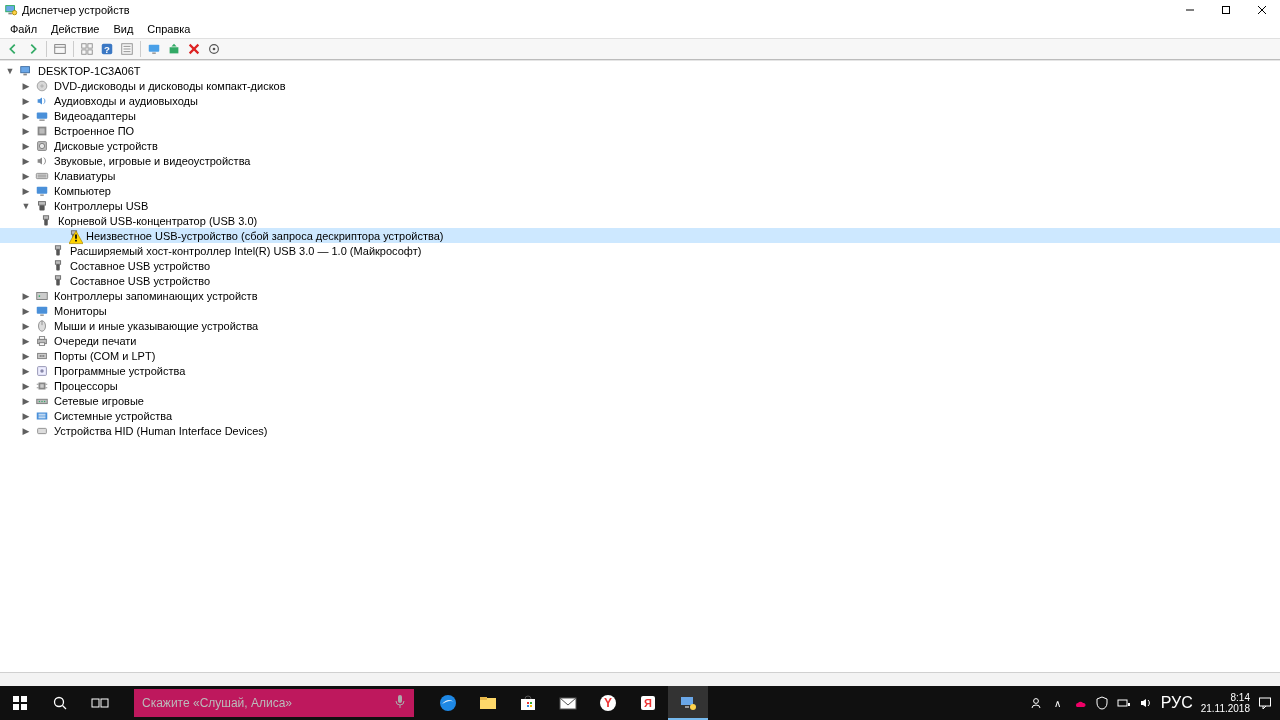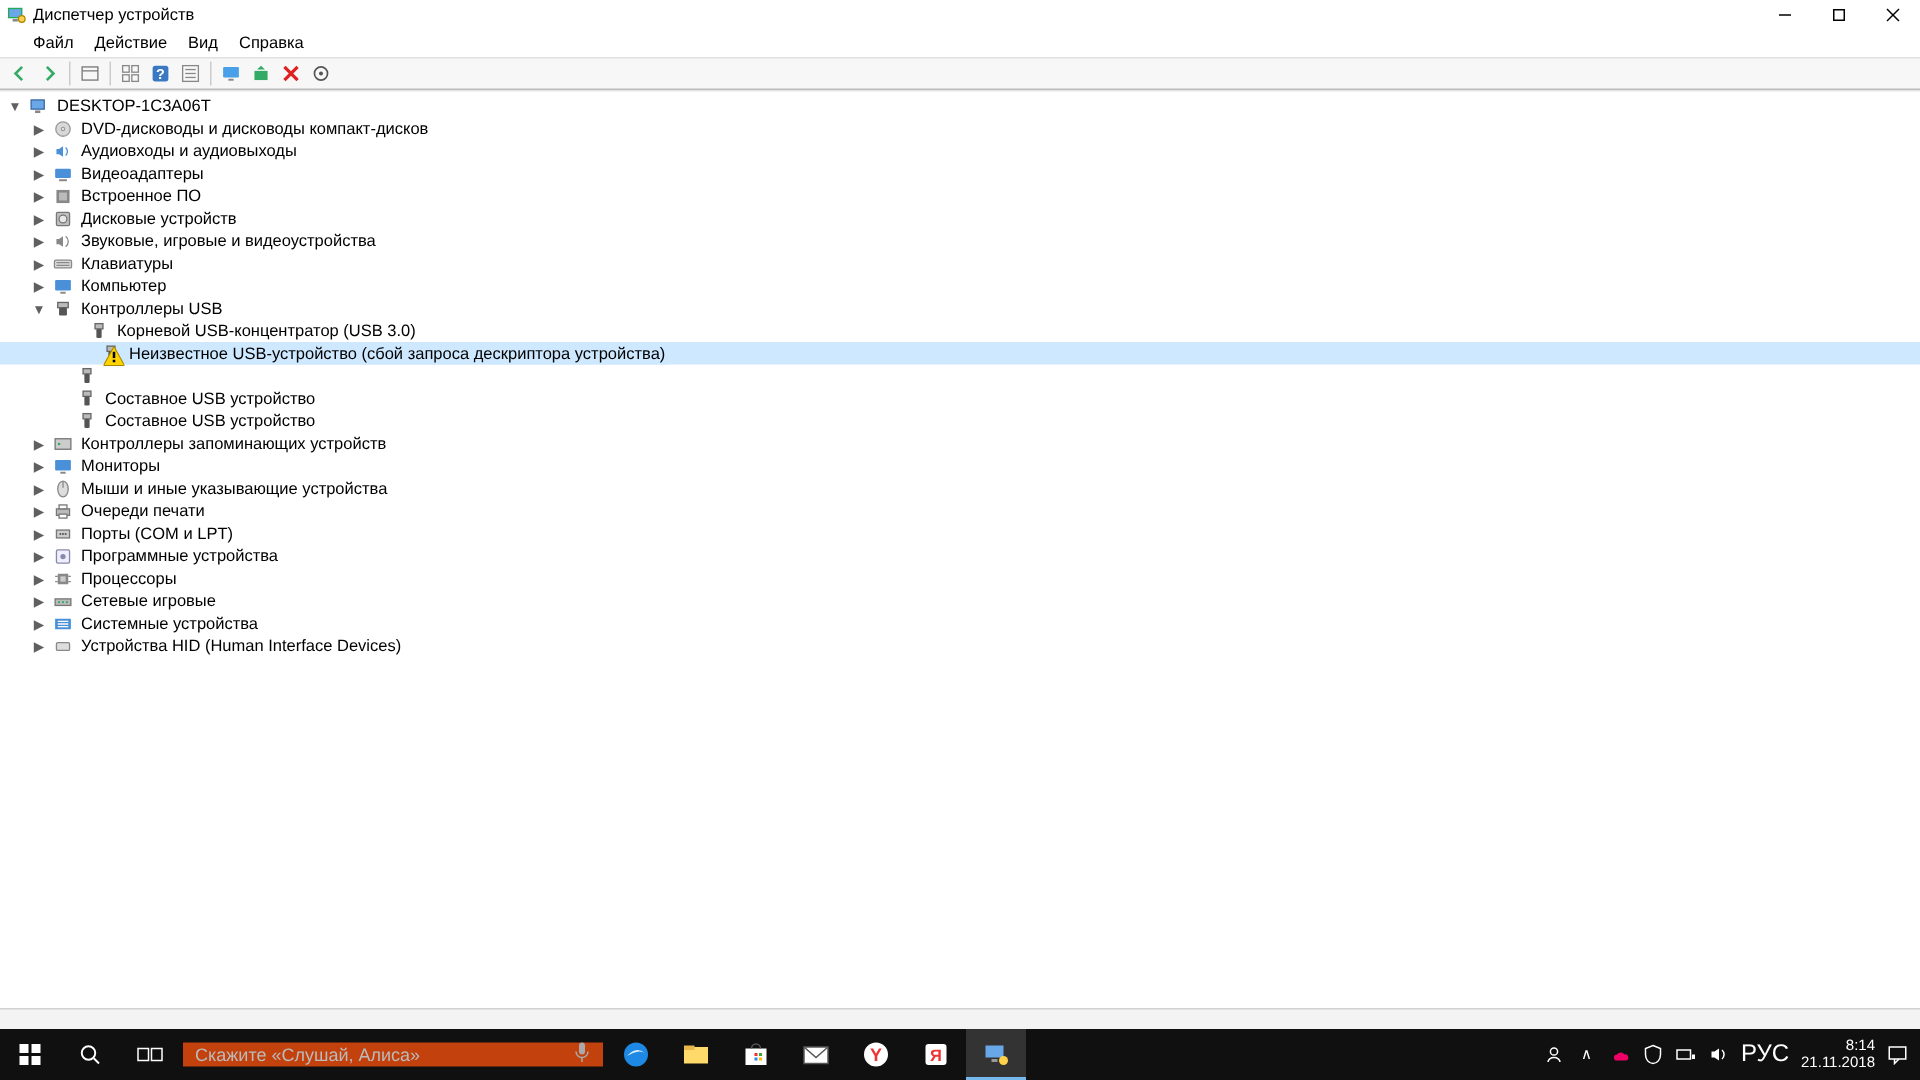--- a/index.html
+++ b/index.html
@@ -8,21 +8,21 @@
 .window { display: flex; flex-direction: column; height: 100%; }
 
 
 .titlebar { height: 20px; display: flex; align-items: center; padding-left: 4px; font-size: 11px; }
 .titlebar .ticon { width: 14px; height: 14px; margin-right: 4px; display:inline-flex; align-items:center; justify-content:center; }
 .titlebar .title { flex: 0 0 auto; }
 .titlebar .spacer { flex: 1; }
 .titlebar .winbtn { width: 36px; height: 20px; display: inline-flex; align-items: center; justify-content: center; font-size: 10px; }
 
 
-.menubar { height: 18px; display: flex; align-items: center; padding-left: 16px; font-size: 11px; gap: 2px; }
+.menubar { height: 18px; display: flex; align-items: center; padding-left: 4px; font-size: 11px; gap: 2px; }
 .menubar .mitem { padding: 1px 6px; }
 
 
 .toolbar { height: 22px; border-top: 1px solid #e0e0e0; border-bottom: 1px solid #bcbcbc; display: flex; align-items: center; padding: 0 4px; gap: 2px; background: #f7f7f7; }
 .toolbar .tbtn { width: 18px; height: 18px; display: inline-flex; align-items: center; justify-content: center; border: 1px solid transparent; }
 .toolbar .tsep { width: 1px; height: 16px; background: #ccc; margin: 0 2px; }
 .ic { width: 14px; height: 14px; }
 
 
 .treewrap { flex: 1; overflow: auto; border-top: 1px solid #e5e5e5; }
@@ -37,21 +37,21 @@
 .lbl { padding: 0 2px; }
 .row.sel .lbl { background: #cde8ff; }
 
 
 .statusbar { height: 14px; border-top: 1px solid #d0d0d0; background: #f3f3f3; }
 
 
 .taskbar { height: 34px; background: #101010; display: flex; align-items: center; color: #fff; }
 .taskbar .start { width: 40px; height: 34px; display:inline-flex; align-items:center; justify-content:center; }
 .taskbar .tbicon { width: 40px; height: 34px; display:inline-flex; align-items:center; justify-content:center; }
-.taskbar .search { flex: 0 0 280px; height: 16px; background: #c2410c; display: flex; align-items: center; color: #bbb; font-size: 12px; padding: 0 8px; margin: 0 2px; position: relative; }
+.taskbar .search { flex: 0 0 280px; height: 28px; background: #be185d; display: flex; align-items: center; color: #bbb; font-size: 12px; padding: 0 8px; margin: 0 14px; position: relative; }
 .taskbar .search input { background: transparent; border: none; color: #ccc; flex: 1; font-size: 12px; outline: none; }
 .taskbar .search input::placeholder { color: #bbb; }
 .taskbar .mic { position:absolute; right:8px; color:#888; }
 .taskbar .apps { display: flex; }
 .taskbar .app { width: 40px; height: 34px; display:inline-flex; align-items:center; justify-content:center; }
 .taskbar .app.active { background: #333; box-shadow: inset 0 -2px 0 #76b9ed; }
 .taskbar .tray { margin-left: auto; display: flex; align-items: center; gap: 8px; padding-right: 8px; font-size: 10px; }
 .taskbar .clock { text-align: right; line-height: 11px; }
 .sysicon { width:14px; height:14px; display:inline-flex; align-items:center; justify-content:center; color:#fff; }
 </style>
@@ -259,21 +259,21 @@
         <div class="row" style="padding-left:20px">
           <span class="exp">▼</span>
           <span class="devicon">
             <svg viewBox="0 0 16 16">
               <rect x="4" y="3" width="8" height="4" fill="#bbb" stroke="#666"></rect>
               <rect x="5" y="7" width="6" height="6" rx="1" fill="#555"></rect>
             </svg>
           </span>
           <span class="lbl">Контроллеры USB</span>
         </div>
-        <div class="row" style="padding-left:44px">
+        <div class="row" style="padding-left:24px">
           <span class="exp"></span>
           <span class="devicon">
             <svg viewBox="0 0 16 16">
               <rect x="5" y="2" width="6" height="4" fill="#bbb" stroke="#666"></rect>
               <rect x="6" y="6" width="4" height="7" rx="1" fill="#555"></rect>
             </svg>
           </span>
           <span class="lbl">Корневой USB-концентратор (USB 3.0)</span>
         </div>
         <div class="row sel" style="padding-left:52px">
@@ -292,20 +292,21 @@
           <span class="lbl">Неизвестное USB-устройство (сбой запроса дескриптора устройства)</span>
         </div>
         <div class="row" style="padding-left:36px">
           <span class="exp"></span>
           <span class="devicon">
             <svg viewBox="0 0 16 16">
               <rect x="5" y="2" width="6" height="4" fill="#bbb" stroke="#666"></rect>
               <rect x="6" y="6" width="4" height="7" rx="1" fill="#555"></rect>
             </svg>
           </span>
+          <span class="lbl">Расширяемый хост-контроллер Intel(R) USB 3.0 — 1.0 (Майкрософт)</span>
         </div>
         <div class="row" style="padding-left:36px">
           <span class="exp"></span>
           <span class="devicon">
             <svg viewBox="0 0 16 16">
               <rect x="5" y="2" width="6" height="4" fill="#bbb" stroke="#666"></rect>
               <rect x="6" y="6" width="4" height="7" rx="1" fill="#555"></rect>
             </svg>
           </span>
           <span class="lbl">Составное USB устройство</span>

